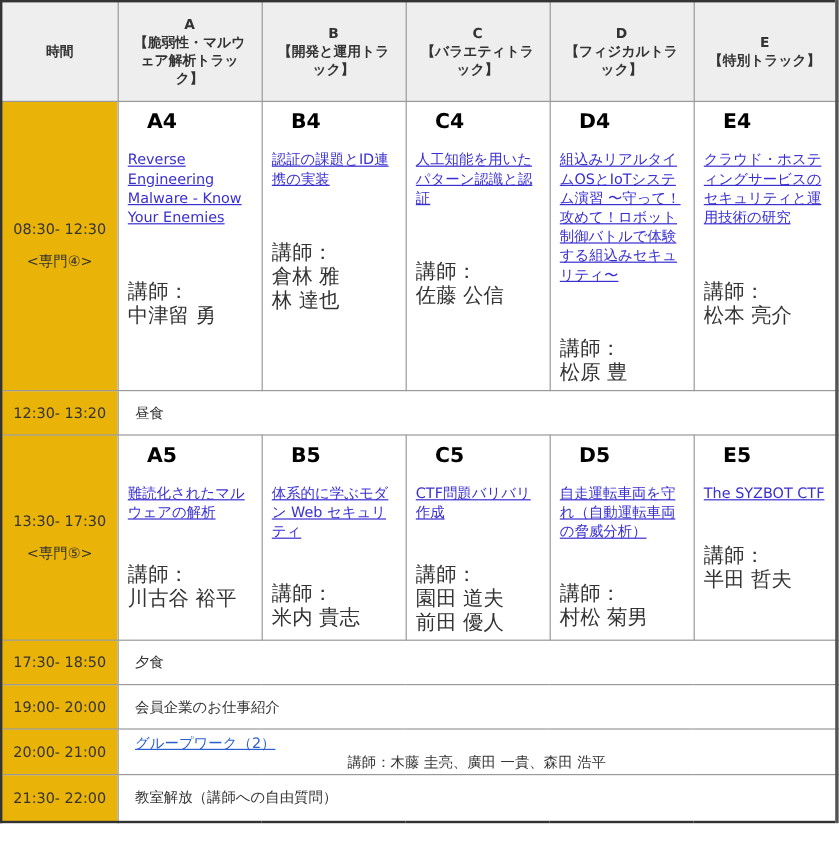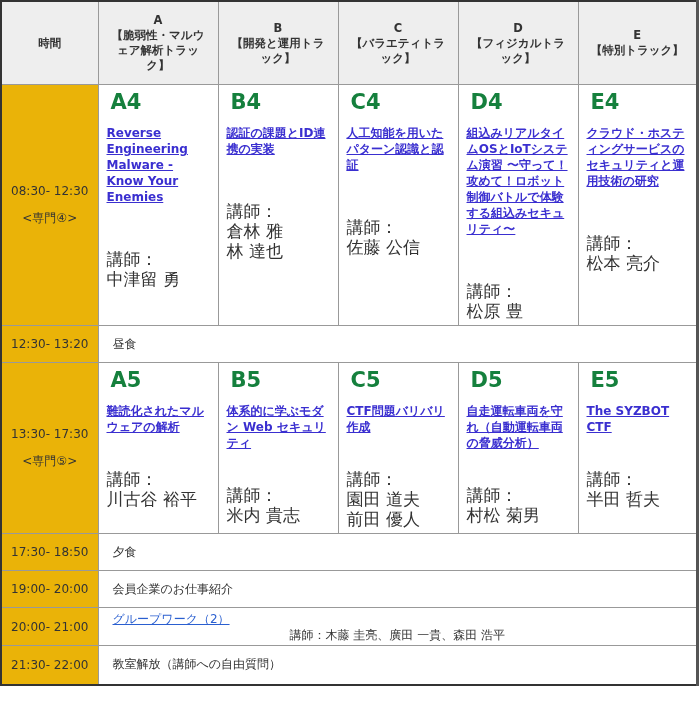--- a/index.html
+++ b/index.html
@@ -37,33 +37,32 @@
     font-size: 12px;
     color: #333;
     width: 96px;
   }
   .time .sub { margin-top: 12px; display: block; }
   .session {
     padding: 8px 8px 6px 8px !important;
     background: #fff;
   }
   .session .code {
-    font-size: 21px;
+    font-size: 17px;
     font-weight: bold;
-    color: #15803d;
-    margin: 0 0 14px 4px;
+    color: #000000;
+    margin: 0 0 14px 16px;
     line-height: 18px;
   }
   .session a {
     color: #3a2fd0;
     text-decoration: underline;
     font-size: 12px;
     line-height: 16px;
     display: block;
-    font-weight: bold;
   }
   .session .lecturer {
     margin-top: 4px;
     font-size: 17px;
     line-height: 16px;
     color: #333;
   }
   .full {
     padding: 0 14px !important;
     vertical-align: middle !important;

